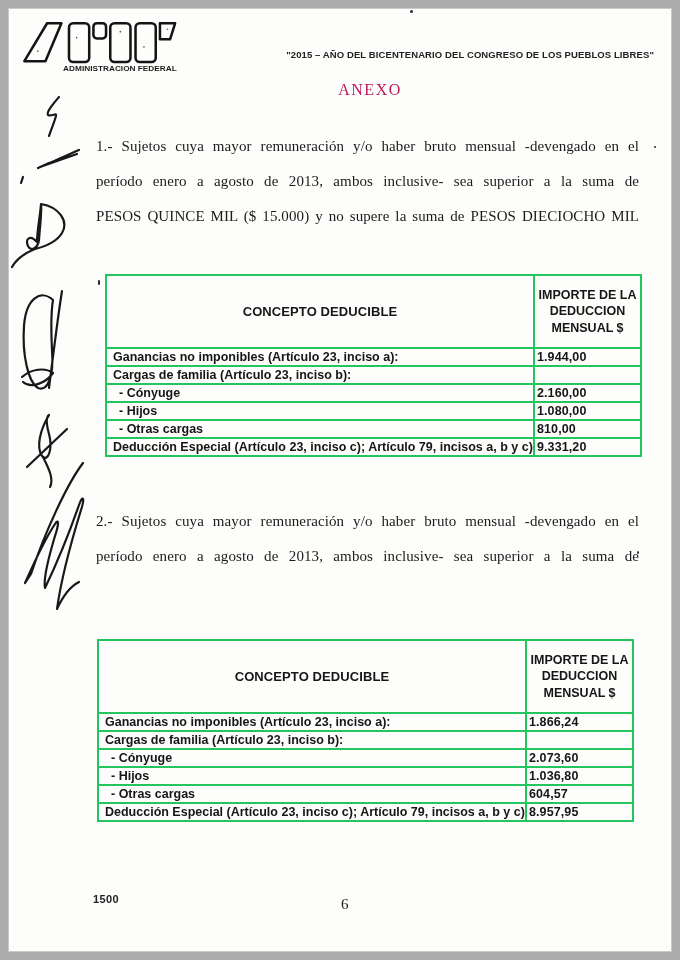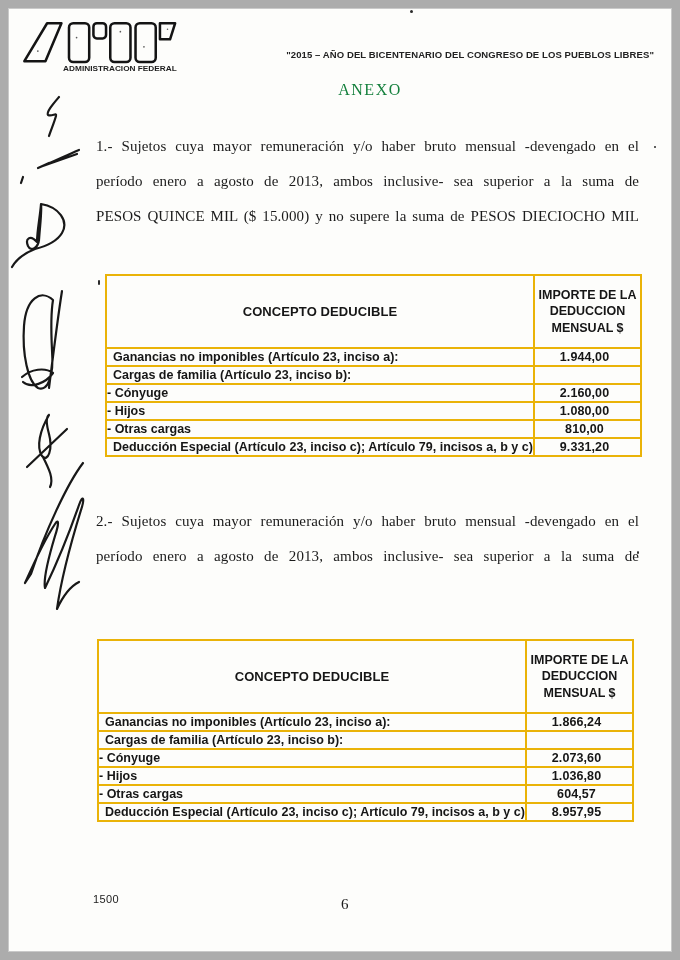--- a/index.html
+++ b/index.html
@@ -15,21 +15,21 @@
   }
   
   .logo{position:absolute;left:12px;top:8px;width:160px;height:58px;}
   .motto{
     position:absolute;right:17px;top:40px;width:430px;
     font-family:"Liberation Sans",sans-serif;font-size:9.5px;font-weight:700;
     letter-spacing:.1px;text-align:right;color:#222;white-space:nowrap;
   }
   .doc-title{
     position:absolute;left:87px;top:72px;width:548px;text-align:center;
-    font-size:16px;letter-spacing:1.5px;color:#15803d;
+    font-size:16px;letter-spacing:1.5px;color:#be185d;
   }
   .section-heading{
     position:absolute;left:87px;top:102px;width:560px;
     font-size:15.5px;letter-spacing:.2px;white-space:nowrap;
   }
   
   .para{position:absolute;left:87px;width:543px;}
   .para-1{top:120px;}
   .para-2{top:495px;}
   .pline{
@@ -38,34 +38,34 @@
   }
   .pline.last{text-align-last:left;}
   
   .doc-table{
     position:absolute;border-collapse:collapse;table-layout:fixed;
     width:535px;background:#fdfdfb;
     font-family:"Liberation Sans",sans-serif;color:#161616;
   }
   .table-1{left:96px;top:265px;}
   .table-2{left:88px;top:630px;}
-  .doc-table th,.doc-table td{border:2px solid #eab308;box-sizing:border-box;padding:0;}
+  .doc-table th,.doc-table td{border:2px solid #22c55e;box-sizing:border-box;padding:0;}
   .doc-table col.c-label{width:428px;}
   .doc-table col.c-value{width:107px;}
   .doc-table th{height:73px;vertical-align:middle;text-align:center;}
   .th-concept{font-size:13px;font-weight:700;letter-spacing:.1px;}
   .th-amount{font-size:12.5px;font-weight:700;line-height:1.32;padding:0 6px;}
   .doc-table td{height:17px;font-size:12.5px;font-weight:700;vertical-align:middle;}
   .doc-table td.label{padding:1px 4px 1px 6px;white-space:nowrap;overflow:hidden;}
-  .doc-table td.label.indent{padding-left:0;}
-  .doc-table td.value{text-align:center;padding:1px 8px 1px 2px;letter-spacing:.1px;}
+  .doc-table td.label.indent{padding-left:12px;}
+  .doc-table td.value{text-align:left;padding:1px 8px 1px 2px;letter-spacing:.1px;}
   
   .form-number{
     position:absolute;left:84px;top:884px;
-    font-family:"Liberation Sans",sans-serif;font-size:11px;font-weight:400;
+    font-family:"Liberation Sans",sans-serif;font-size:11px;font-weight:700;
     letter-spacing:.4px;color:#222;
   }
   .page-number{position:absolute;left:332px;top:887px;font-size:15px;}
   
   .scribbles{position:absolute;left:0px;top:77px;width:110px;height:545px;}
   .speck{position:absolute;background:#2a2a2a;border-radius:50%;}
   .logo-tagline{
     font-family:"Liberation Sans",sans-serif;font-weight:700;
     fill:#1d1d1d;
   }

